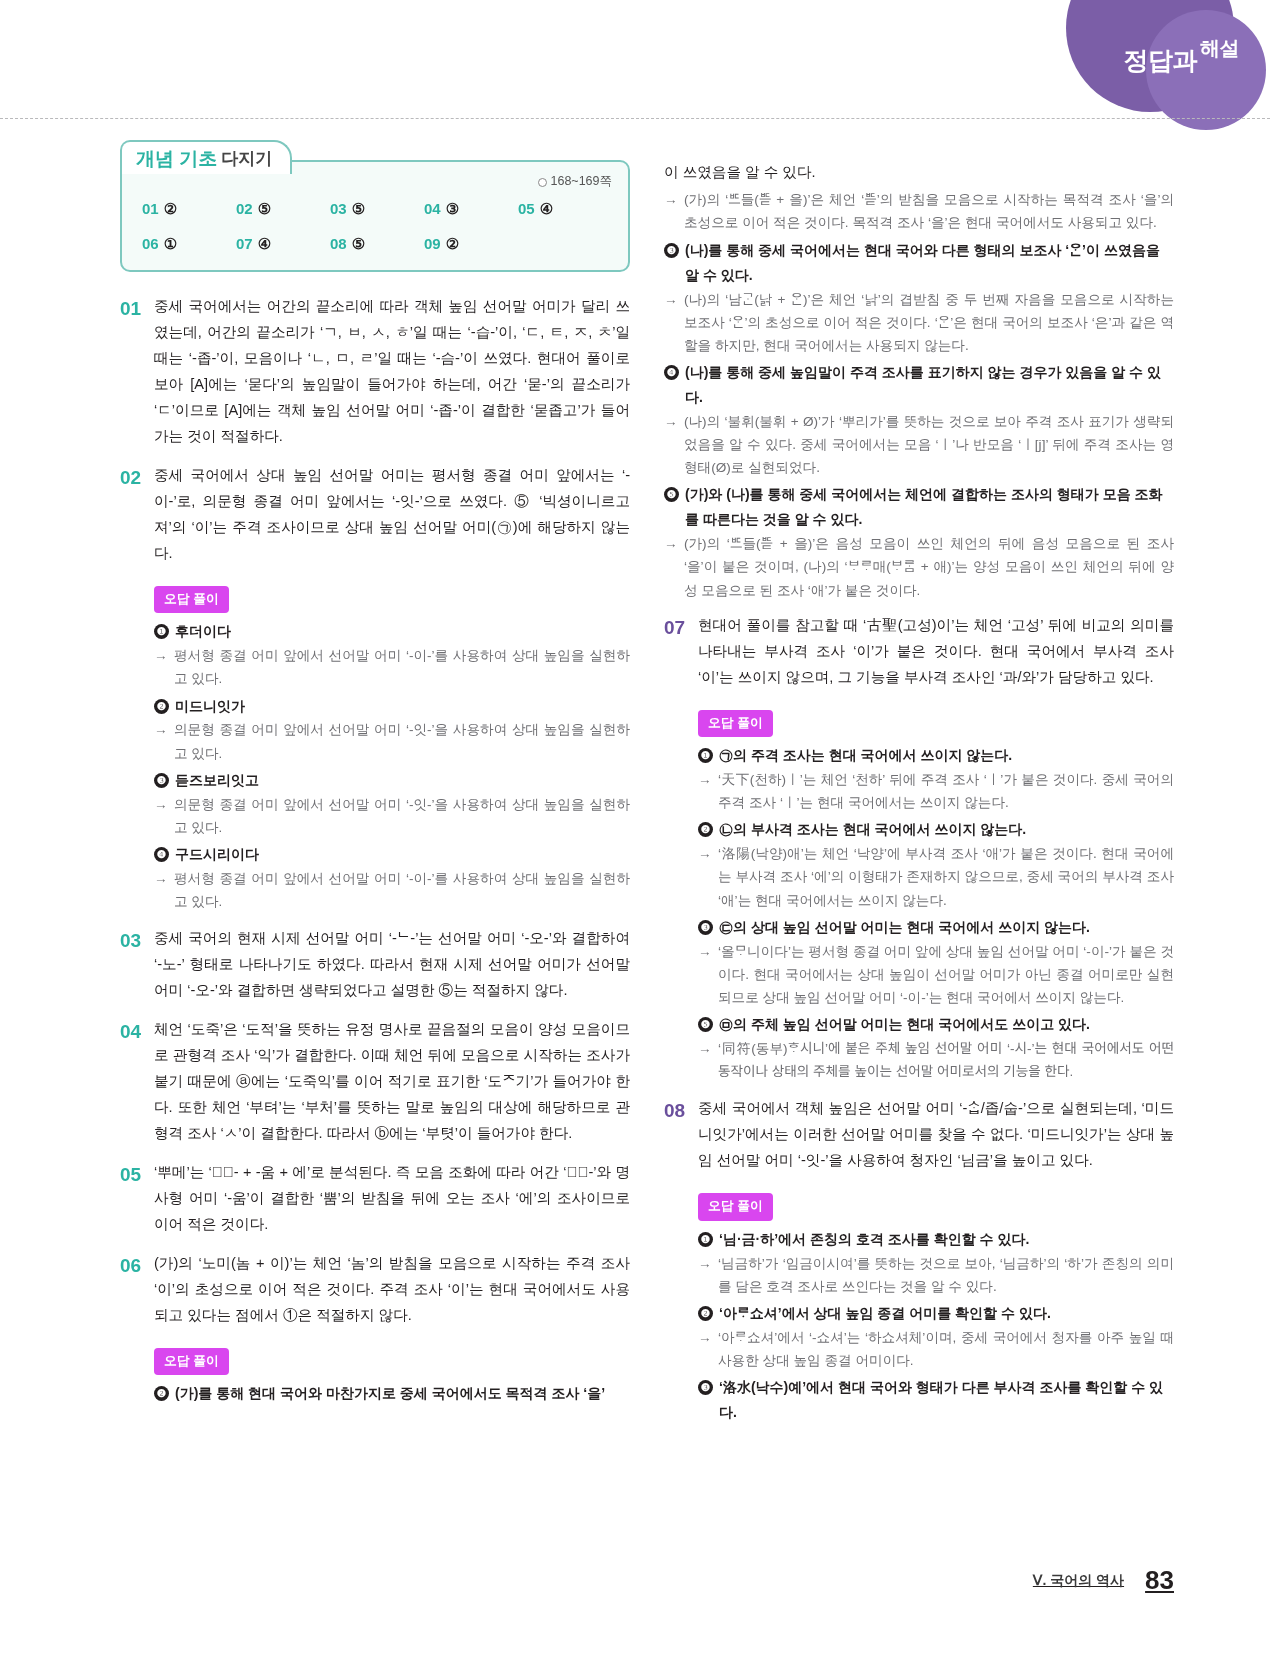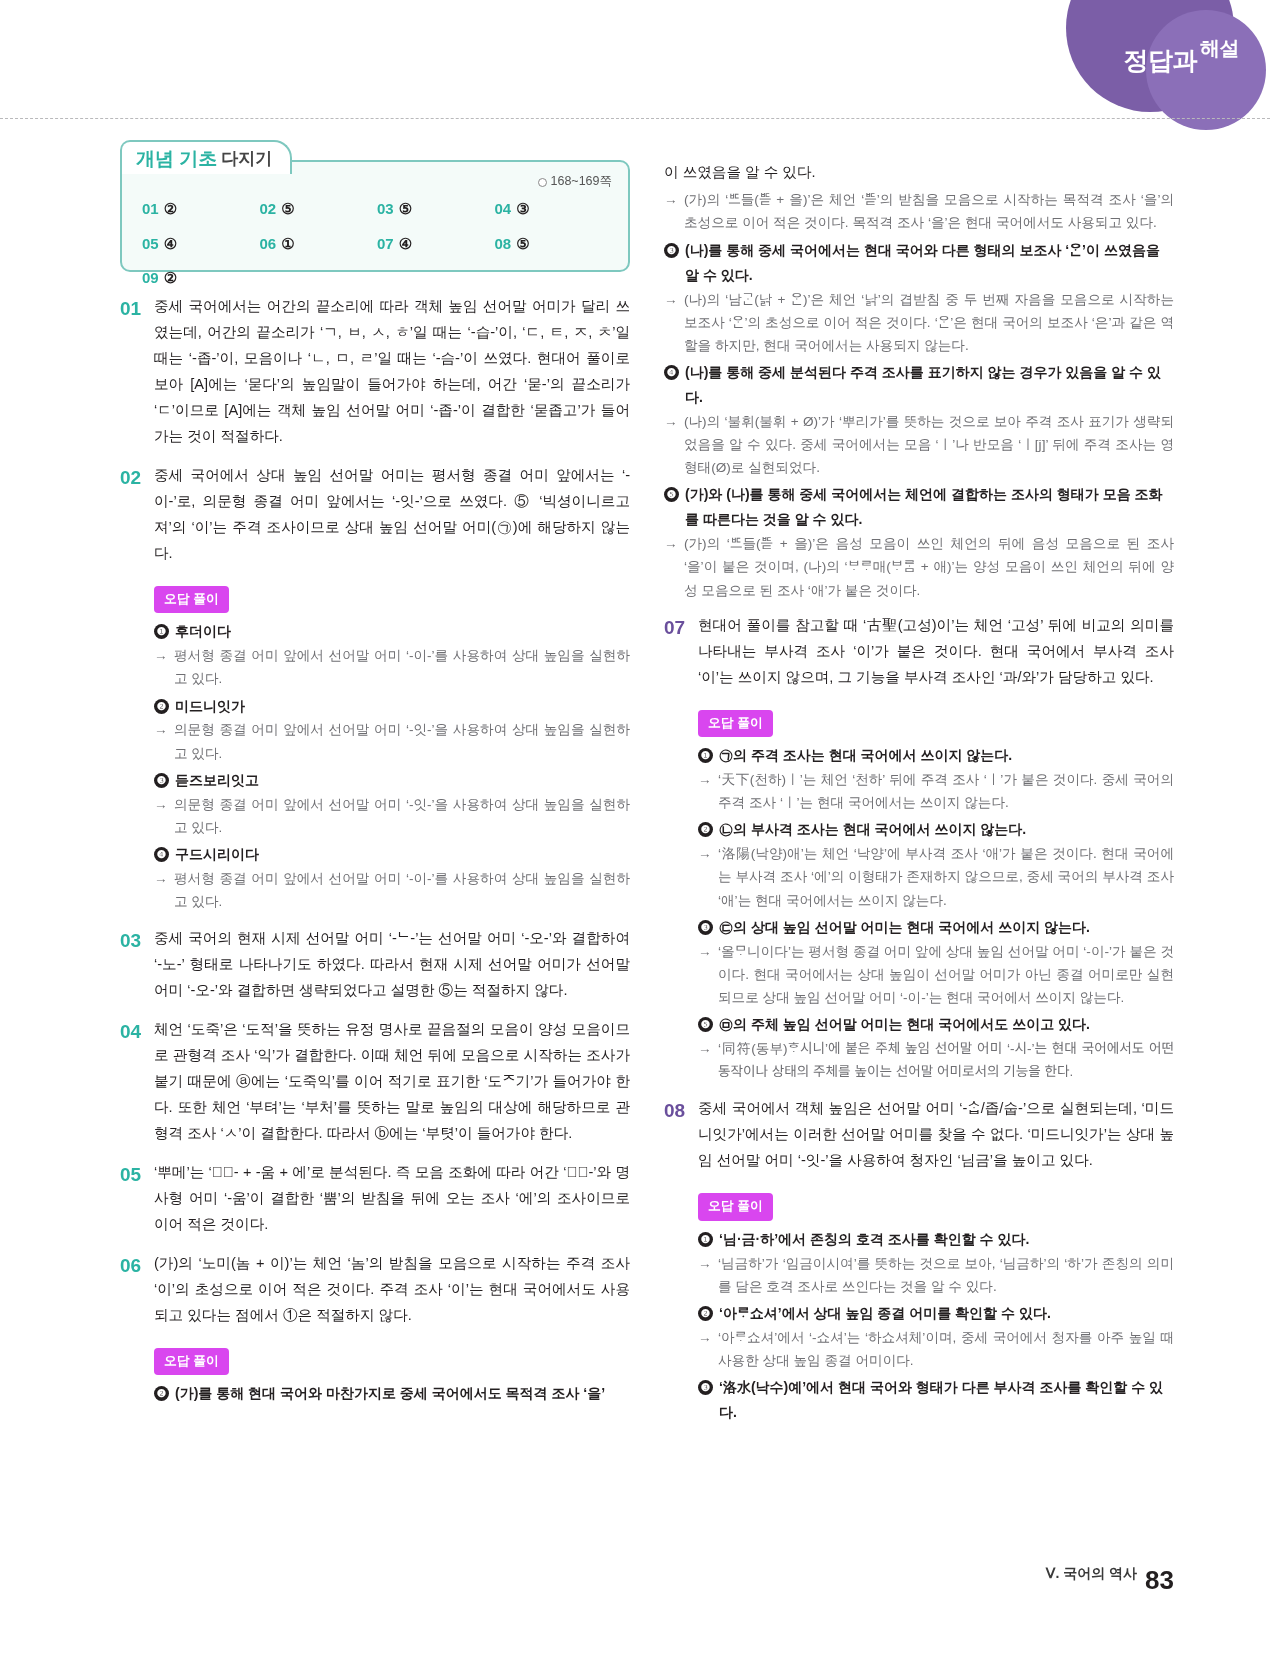--- a/index.html
+++ b/index.html
@@ -102,21 +102,21 @@
     content: "";
     position: absolute;
     left: -12px; top: 8px;
     width: 7px; height: 7px;
     border: 1px solid #8a8a8a;
     border-radius: 50%;
     background: #fff;
   }
   .ans-grid {
     display: grid;
-    grid-template-columns: repeat(4, 1fr);
+    grid-template-columns: repeat(5, 1fr);
     row-gap: 8px;
     padding-left: 4px;
   }
   .ans-item { font-size: 15px; white-space: nowrap; }
   .ans-num { color: #2bb3a3; font-weight: 800; margin-right: 5px; }
   .ans-val { color: #231f20; font-weight: 600; }
 
   
   .qblock {
     display: flex;
@@ -189,22 +189,23 @@
     margin-bottom: 4px;
     text-align: justify;
   }
   .top-line { font-size: 14.6px; color: #231f20; margin-bottom: 2px; }
 
   
   .footer {
     position: absolute;
     right: 96px; bottom: 58px;
     display: flex;
-    align-items: flex-start;
-    gap: 8px;
+    align-items: center;
+    gap: 21px;
+    text-decoration: underline;
   }
   .footer-label { font-size: 14px; color: #3a3a3a; font-weight: 600; }
   .footer-page { font-size: 26px; font-weight: 800; color: #231f20; }
 </style>
 </head>
 <body>
 
 <div class="header-tab">
   <div class="blob-a"></div>
   <div class="blob-b"></div>
@@ -337,21 +338,21 @@
             <span>(나)를 통해 중세 국어에서는 현대 국어와 다른 형태의 보조사 ‘ᄋᆞᆫ’이 쓰였음을 알 수 있다.</span>
           </div>
         <div class="wi-expl">
             <span class="arrow">→</span>
             <span>(나)의 ‘남ᄀᆞᆫ(낡 + ᄋᆞᆫ)’은 체언 ‘낡’의 겹받침 중 두 번째 자음을 모음으로 시작하는 보조사 ‘ᄋᆞᆫ’의 초성으로 이어 적은 것이다. ‘ᄋᆞᆫ’은 현대 국어의 보조사 ‘은’과 같은 역할을 하지만, 현대 국어에서는 사용되지 않는다.</span>
           </div>
       </div>
       <div class="wi">
         <div class="wi-label">
             <span class="circnum">❹</span>
-            <span>(나)를 통해 중세 분석된다 주격 조사를 표기하지 않는 경우가 있음을 알 수 있다.</span>
+            <span>(나)를 통해 중세 높임말이 주격 조사를 표기하지 않는 경우가 있음을 알 수 있다.</span>
           </div>
         <div class="wi-expl">
             <span class="arrow">→</span>
             <span>(나)의 ‘불휘(불휘 + Ø)’가 ‘뿌리가’를 뜻하는 것으로 보아 주격 조사 표기가 생략되었음을 알 수 있다. 중세 국어에서는 모음 ‘ㅣ’나 반모음 ‘ㅣ[j]’ 뒤에 주격 조사는 영형태(Ø)로 실현되었다.</span>
           </div>
       </div>
       <div class="wi">
         <div class="wi-label">
             <span class="circnum">❺</span>
             <span>(가)와 (나)를 통해 중세 국어에서는 체언에 결합하는 조사의 형태가 모음 조화를 따른다는 것을 알 수 있다.</span>

